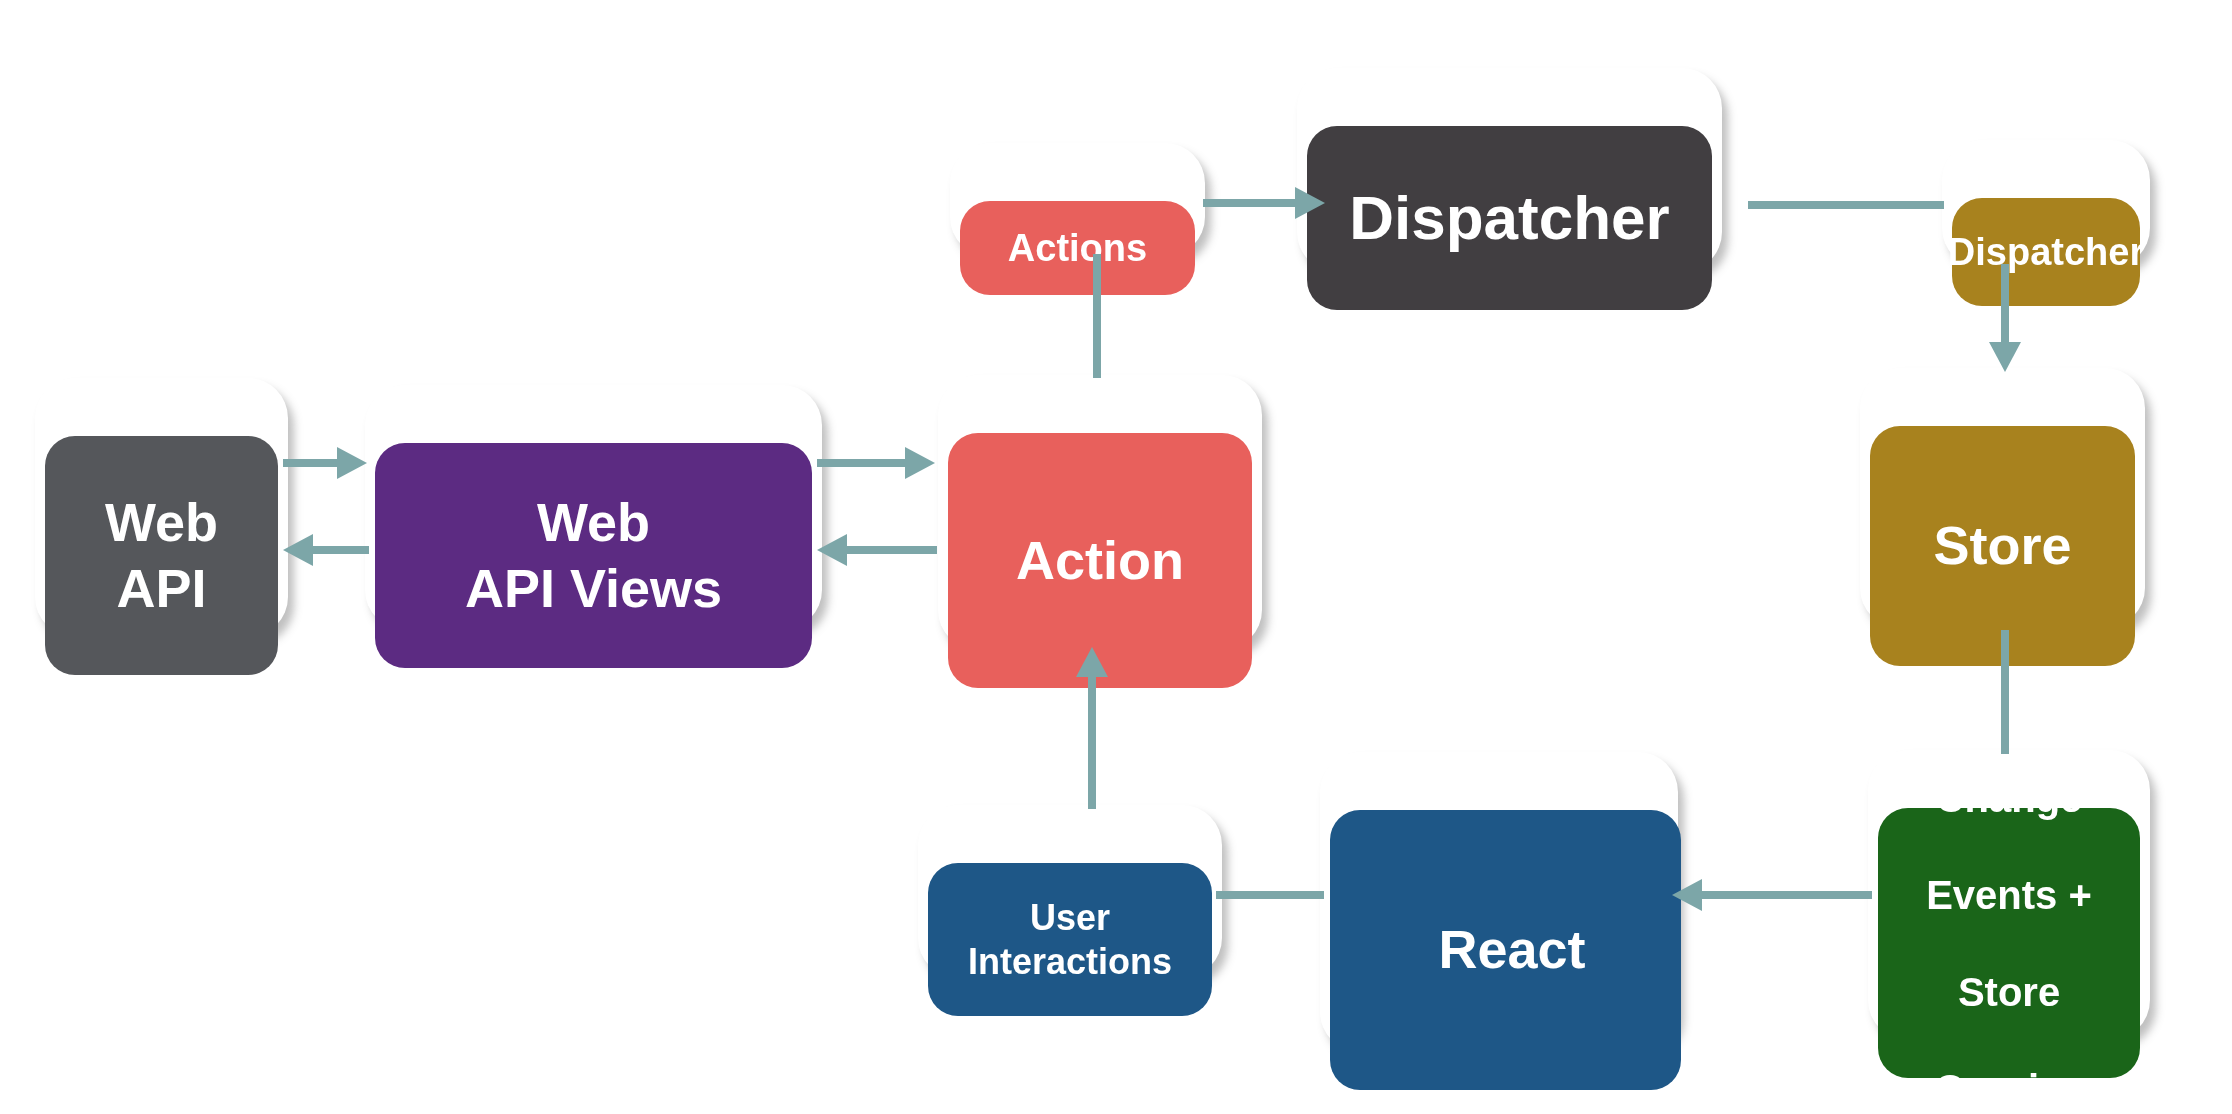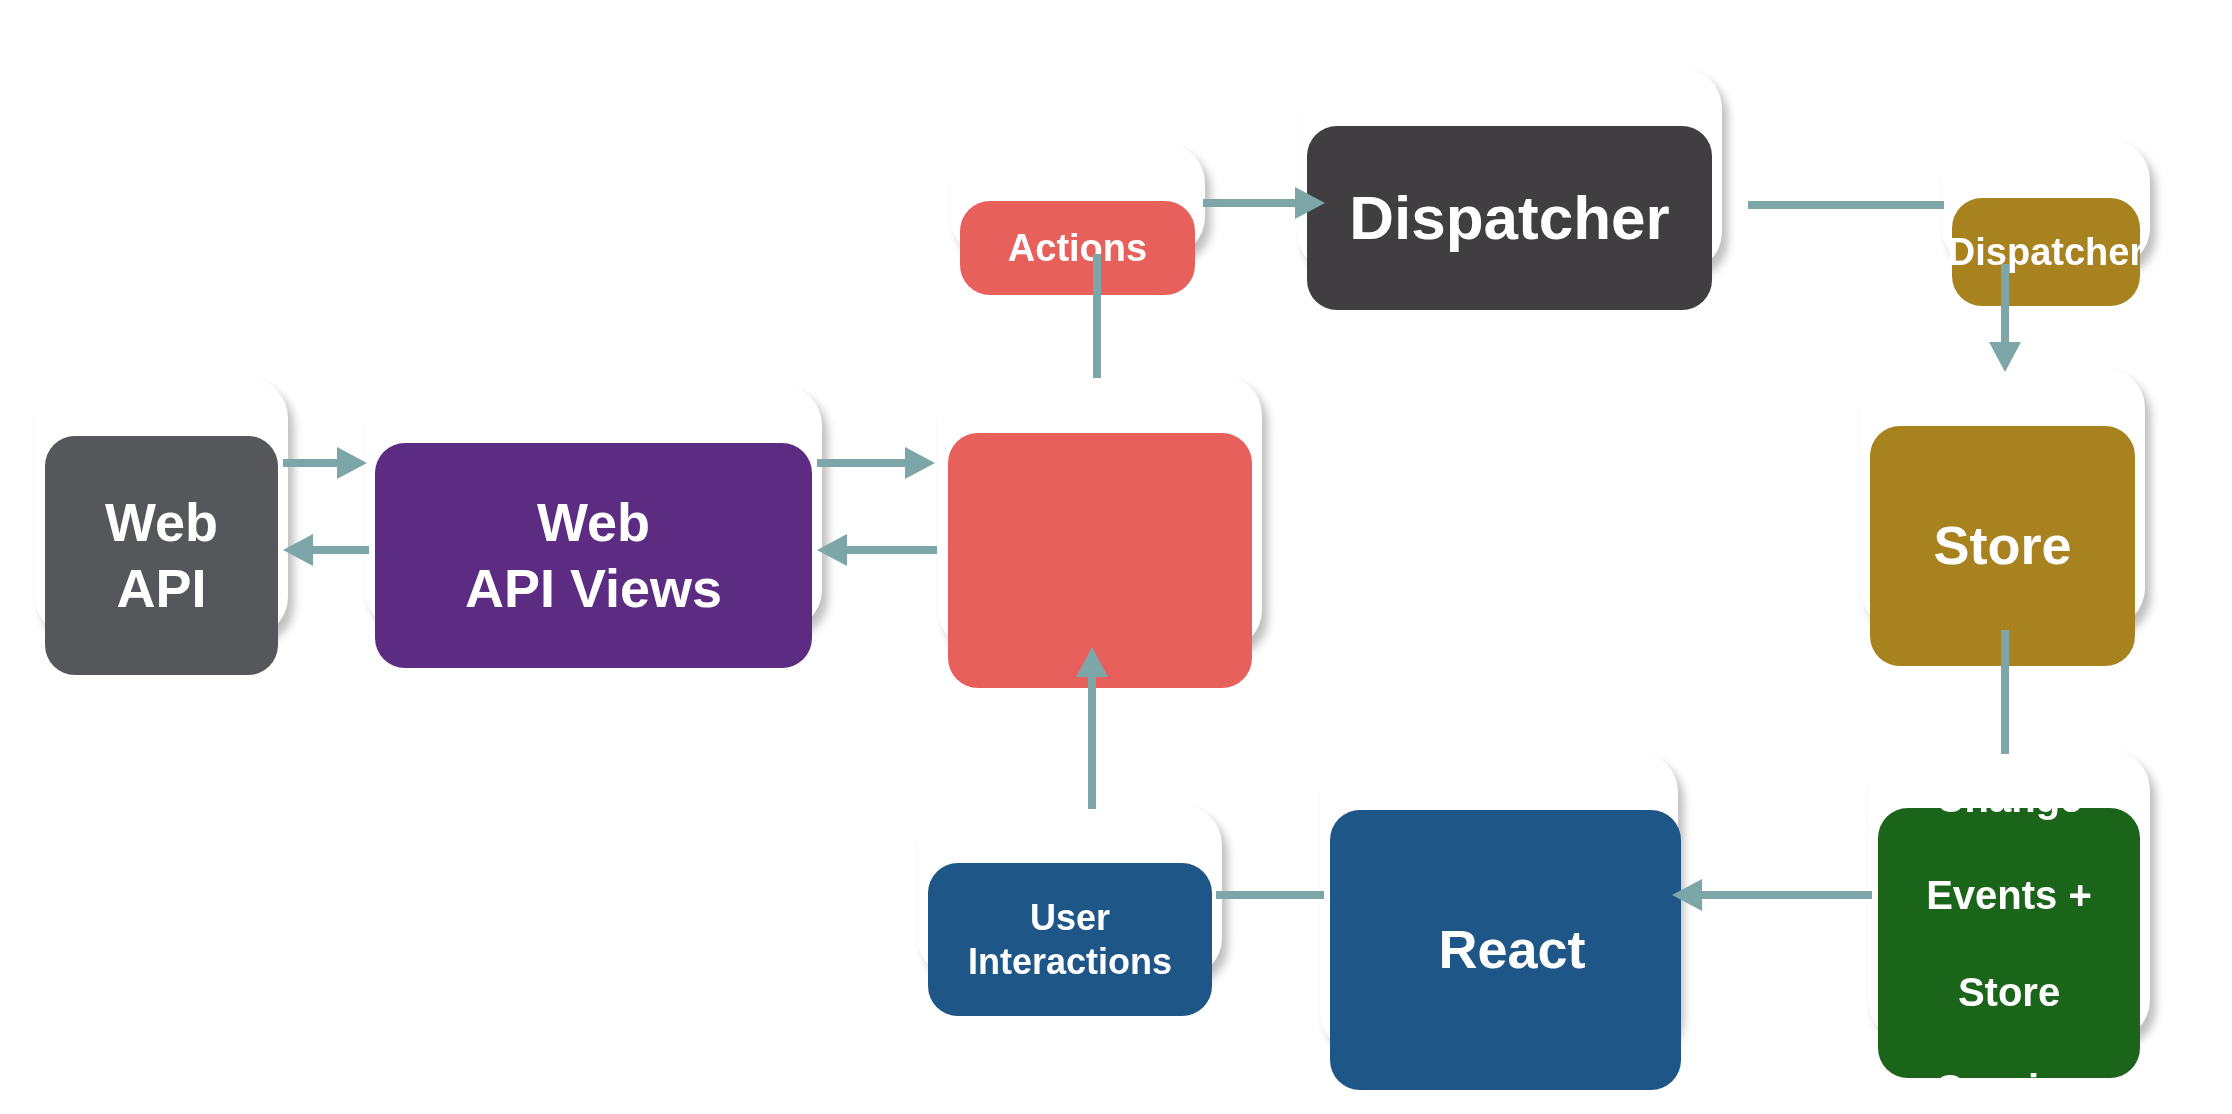--- a/index.html
+++ b/index.html
@@ -65,20 +65,21 @@
 
 <div class="node n-web-api-utils">
   <div class="fill">
     <div>Web</div>
     <div>API Views</div>
   </div>
 </div>
 
 <div class="node n-action-creators">
   <div class="fill">
+    <div>Action</div>
   </div>
 </div>
 
 <div class="node n-actions">
   <div class="fill">
     <div>Actions</div>
   </div>
 </div>
 
 <div class="node n-dispatcher">

